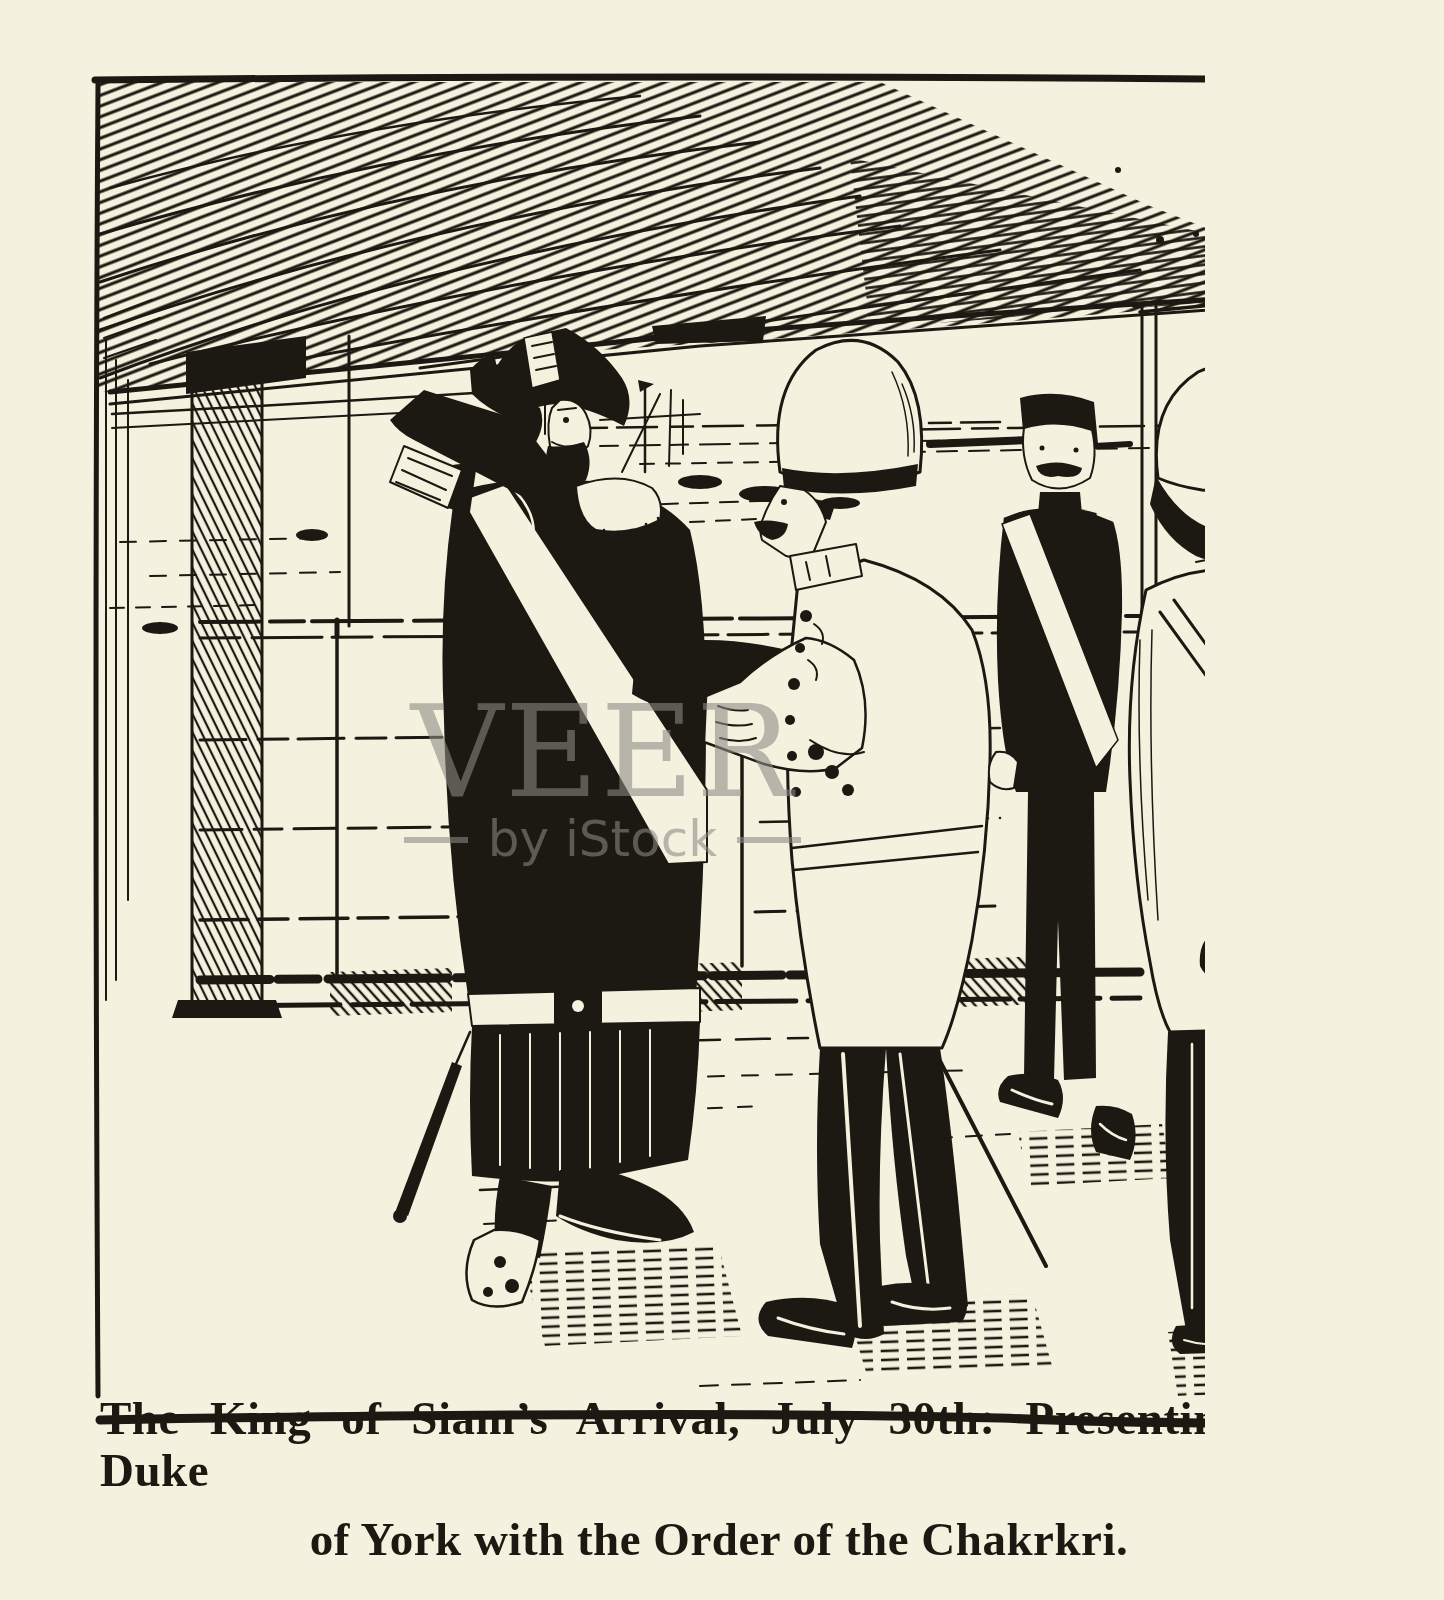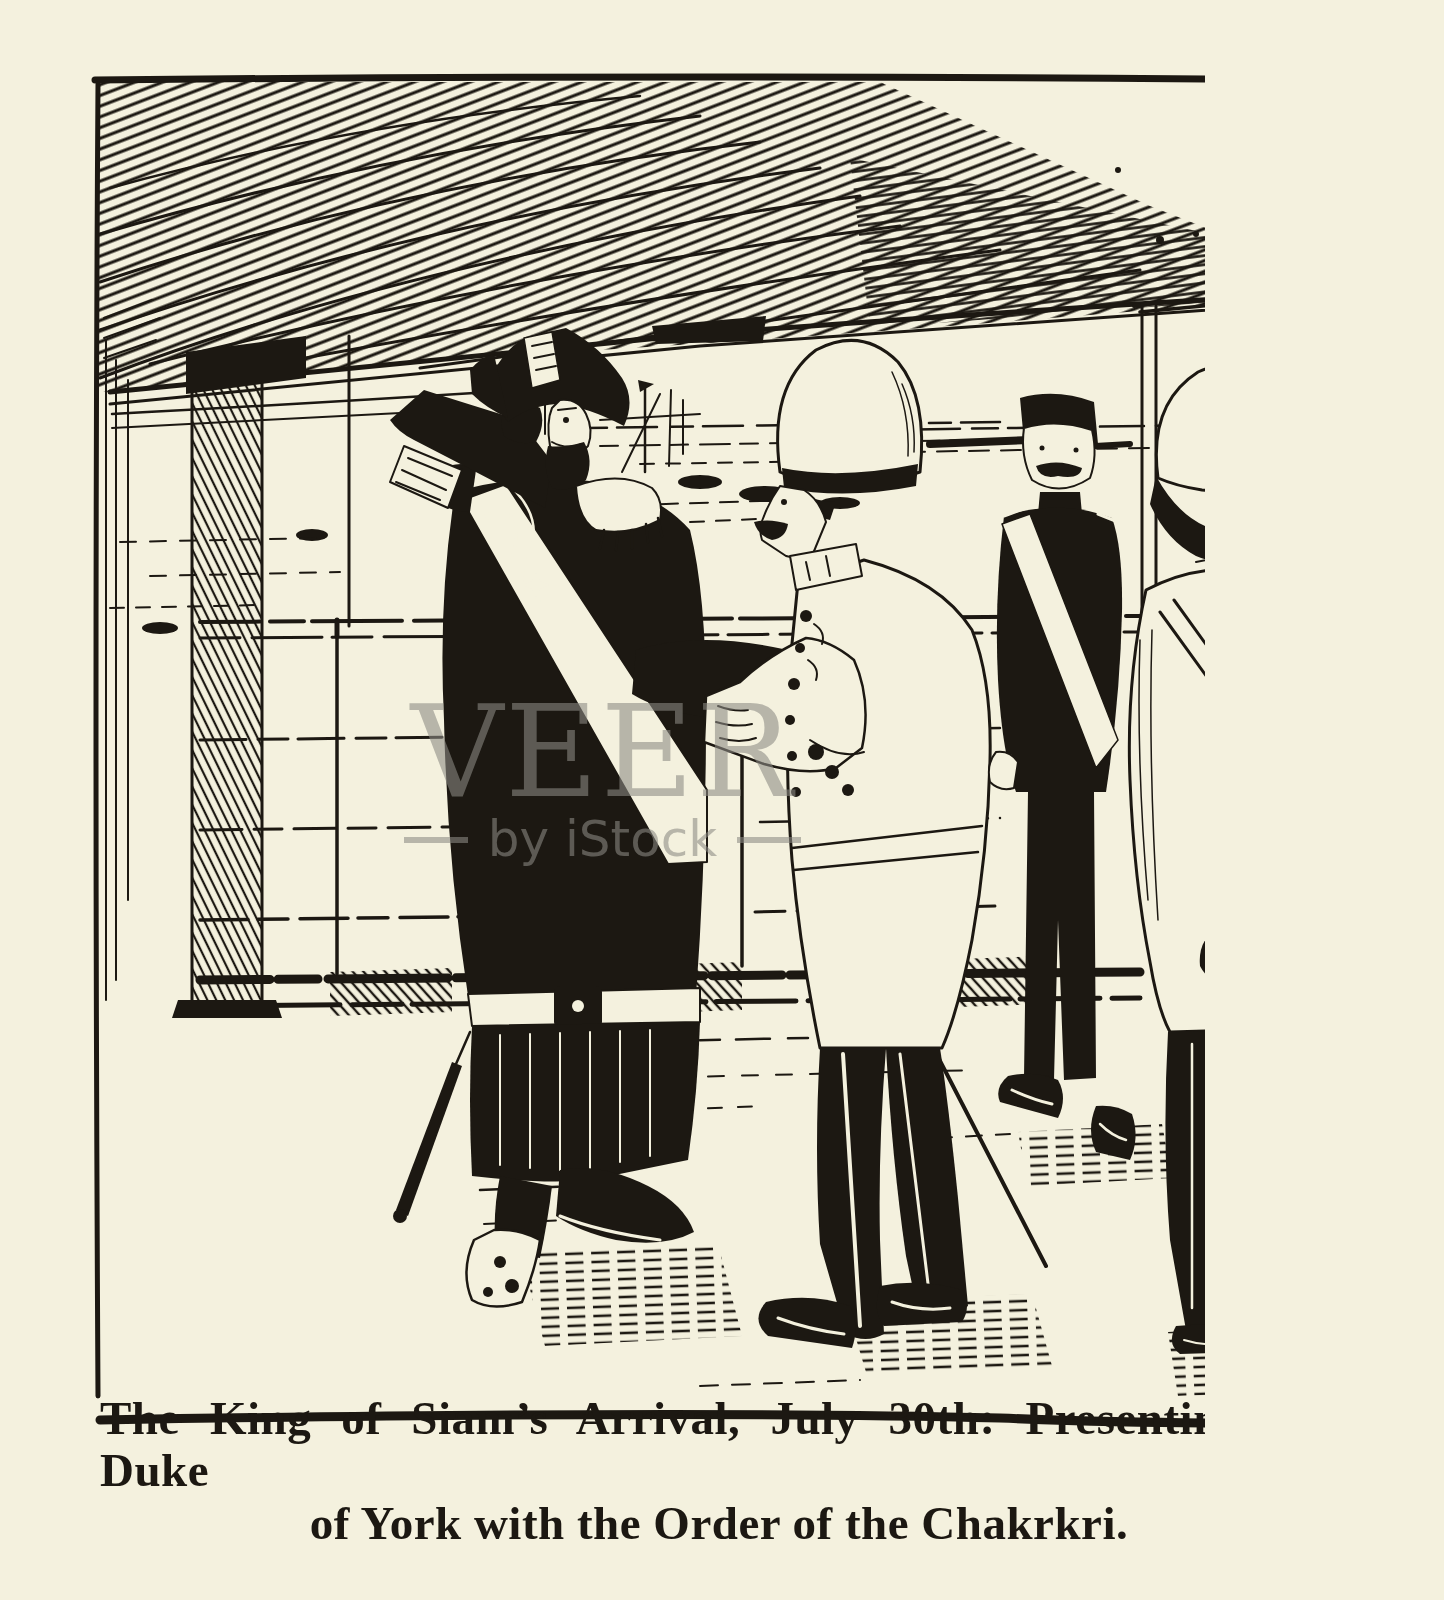--- a/index.html
+++ b/index.html
@@ -25,21 +25,21 @@
   .wm-brand{font-family:"DejaVu Serif","Liberation Serif",serif;font-size:128px;
             line-height:1;letter-spacing:2px;}
   .wm-byline-row{display:flex;align-items:center;justify-content:center;gap:20px;margin-top:-4px;}
   .wm-line{display:inline-block;width:64px;height:6px;background:currentColor;}
   .wm-byline{font-family:"DejaVu Sans","Liberation Sans",sans-serif;font-size:50px;line-height:1.1;}
   
   .caption{position:absolute;left:100px;width:1238px;top:1392px;z-index:2;
            color:var(--ink);font-family:"Liberation Serif",serif;font-weight:bold;
            font-size:47px;line-height:52px;}
   .caption-line1{text-align:justify;text-align-last:justify;letter-spacing:.5px;word-spacing:7px;}
-  .caption-line2{text-align:center;margin-top:1px;letter-spacing:.5px;}
+  .caption-line2{text-align:center;margin-top:17px;letter-spacing:.5px;}
 </style>
 </head>
 <body>
 
 <div class="page">
 
   <svg class="engraving" width="1444" height="1600" viewBox="0 0 1444 1600">
     <defs>
       <pattern id="hA" patternUnits="userSpaceOnUse" width="10" height="10" patternTransform="rotate(-21)">
         <line class="pk" x1="0" y1="5" x2="10" y2="5" stroke-width="3.1"></line>

